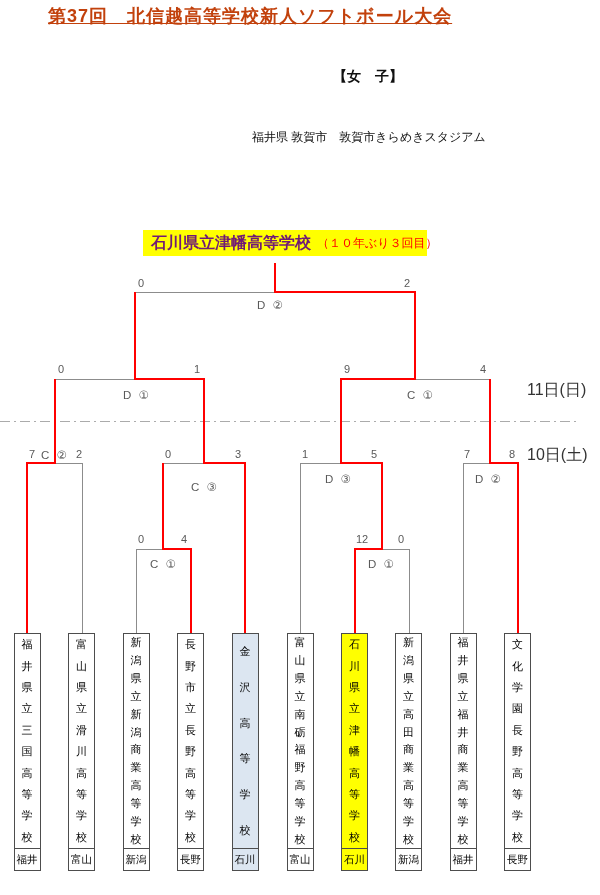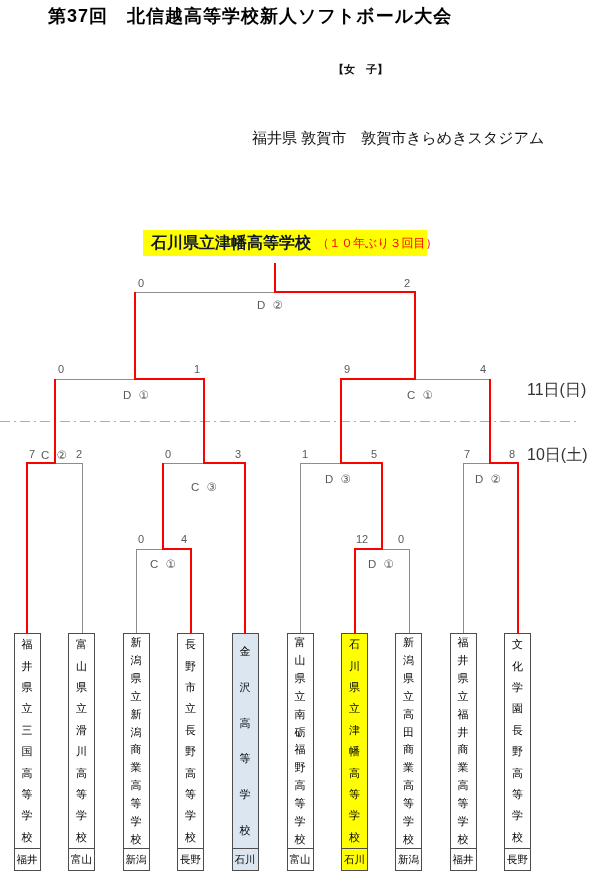--- a/index.html
+++ b/index.html
@@ -1,22 +1,22 @@
 <!DOCTYPE html>
 <html><head>
 <meta charset="utf-8">
 <style>
   html,body{margin:0;padding:0;background:#fff;}
   #page{position:relative;width:600px;height:895px;background:#fff;overflow:hidden;
         font-family:"Liberation Sans","DejaVu Sans",sans-serif;}
   .abs{position:absolute;}
-  #title{left:48px;top:4px;font-size:18px;font-weight:bold;color:#000000;letter-spacing:1px;white-space:nowrap;}
-  #gender{left:333px;top:62px;font-size:11px;font-weight:bold;color:#111;white-space:nowrap;}
+  #title{left:48px;top:4px;font-size:18px;font-weight:bold;color:#c2410c;letter-spacing:1px;white-space:nowrap;text-decoration:underline;}
+  #gender{left:333px;top:68px;font-size:14px;font-weight:bold;color:#111;white-space:nowrap;}
   #dateline{left:252px;top:94px;font-size:12px;color:#111;white-space:nowrap;}
-  #venueline{left:252px;top:129px;font-size:15px;color:#111;white-space:nowrap;}
+  #venueline{left:252px;top:129px;font-size:12px;color:#111;white-space:nowrap;}
   #banner{left:143px;top:230px;width:284px;height:26px;display:flex;align-items:center;white-space:nowrap;}
   #banner .school{font-size:16px;font-weight:bold;margin-left:8px;}
   #banner .note{font-size:12px;margin-left:6px;}
   .score{position:absolute;transform:translateX(-50%);font-size:11px;color:#595959;line-height:13px;white-space:nowrap;}
   .mlabel{position:absolute;transform:translateX(-50%);font-size:11.5px;color:#595959;line-height:14px;letter-spacing:2px;white-space:nowrap;}
   .daylabel{position:absolute;font-size:16px;color:#333;line-height:13px;white-space:nowrap;}
   #divider{left:0;top:421px;width:576px;height:1px;
     background:repeating-linear-gradient(to right,#ababab 0 10px,transparent 10px 14px,#ababab 14px 16px,transparent 16px 20px);}
   .team{position:absolute;top:633px;width:27px;box-sizing:border-box;border:1px solid #4d4d4d;background:#fff;}
   .tname{height:214px;display:flex;flex-direction:column;justify-content:space-around;align-items:center;
@@ -28,21 +28,21 @@
 </head>
 <body>
 
 <div id="page">
 
   <div id="title" class="abs">第37回　北信越高等学校新人ソフトボール大会</div>
   <div id="gender" class="abs">【女　子】</div>
   <div id="venueline" class="abs">福井県 敦賀市　敦賀市きらめきスタジアム</div>
 
   <div id="banner" class="abs" style="background: rgb(255, 255, 0);">
-    <span class="school" style="color: #0f172a;">石川県立津幡高等学校</span>
+    <span class="school" style="color: #701a75;">石川県立津幡高等学校</span>
     <span class="note" style="color: rgb(255, 0, 0);">（１０年ぶり３回目）</span>
   </div>
 
   <div id="divider" class="abs"></div>
   <div class="daylabel" style="left:527px;top:383px;">11日(日)</div>
   <div class="daylabel" style="left:527px;top:448px;">10日(土)</div>
 
   <div id="lines">
       <div class="hline" style="left: 135px; top: 292px; width: 140px; height: 1px; background: rgb(140, 140, 140);"></div>
       <div class="hline" style="left: 274px; top: 291px; width: 142px; height: 2px; background: rgb(255, 0, 0);"></div>

